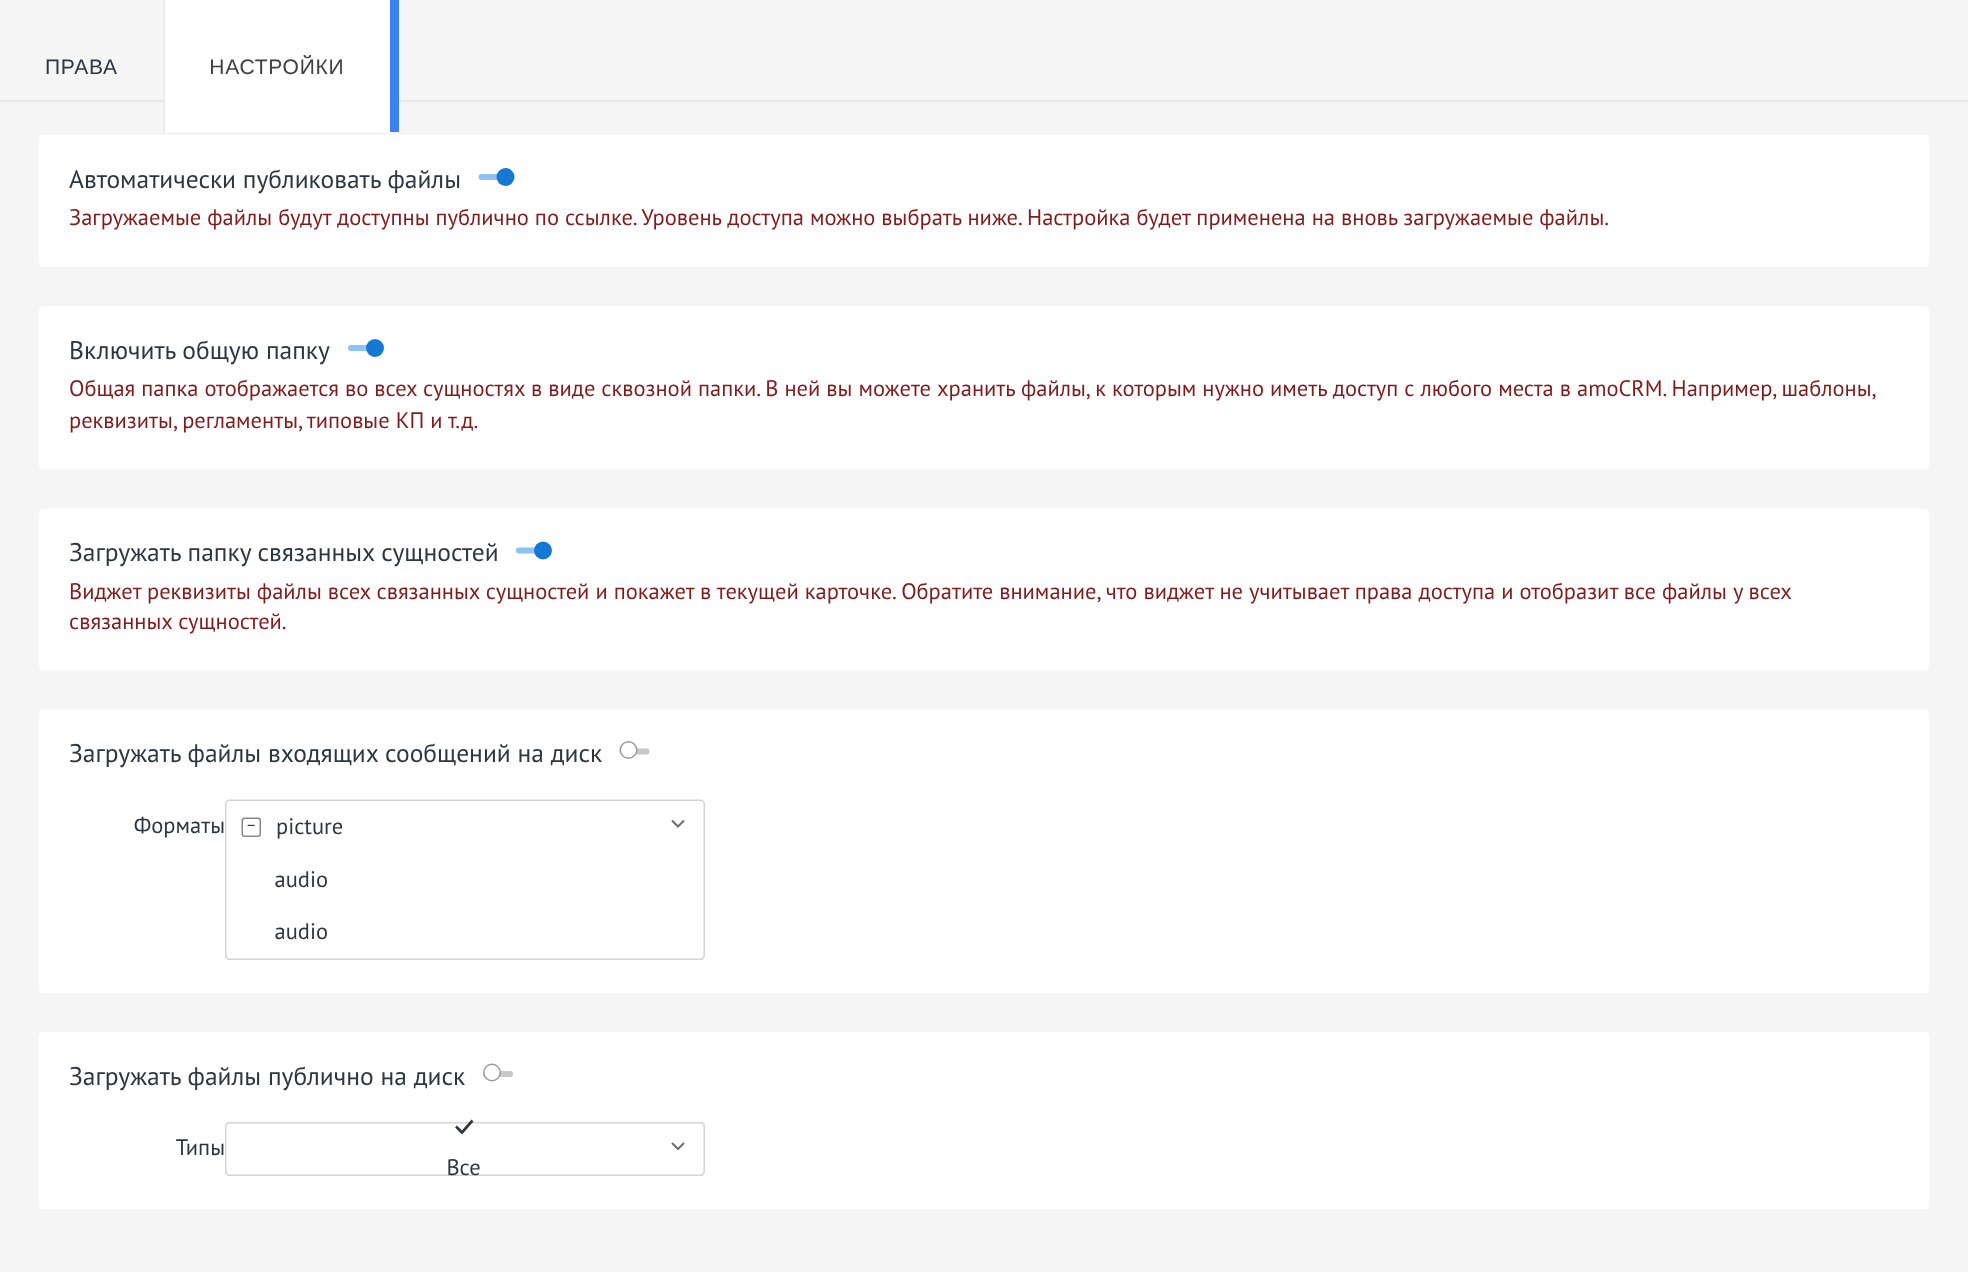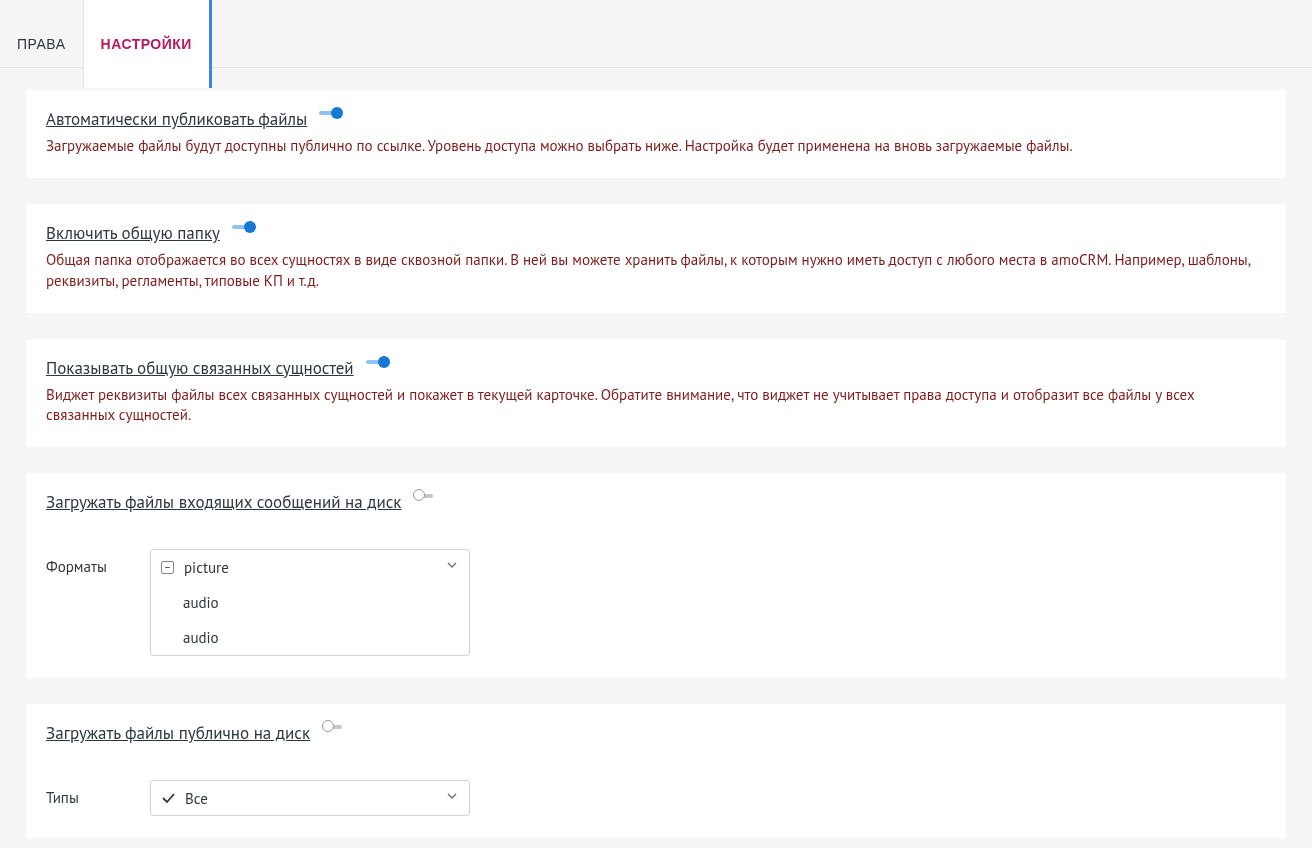--- a/index.html
+++ b/index.html
@@ -12,53 +12,52 @@
     height: 848px;
     overflow: hidden;
   }
   .tabs {
     display: flex;
     background: #f5f5f5;
     border-bottom: 1px solid #e6e6e6;
     height: 68px;
   }
   .tab {
-    padding: 0 17px;
+    padding: 0 30px;
     display: flex;
     align-items: center;
     height: 88px;
     font-size: 14px;
     letter-spacing: 0.5px;
     color: #2e3640;
     cursor: pointer;
     background: transparent;
     border: none;
   }
   .tab.active {
     background: #ffffff;
-    color: #be185d;
-    font-weight: 700;
+    color: #404040;
+    font-weight: 400;
     border-left: 1px solid #e6e6e6;
-    border-right: 3px solid #3b82f6;
+    border-right: 6px solid #3b82f6;
   }
   .content {
     padding: 22px 26px 26px 26px;
   }
   .card {
     background: #ffffff;
     border-radius: 3px;
     padding: 18px 20px 22px 20px;
     margin-bottom: 26px;
   }
   .card-header-row {
     display: flex;
-    align-items: flex-start;
+    align-items: center;
     gap: 12px;
     margin-bottom: 6px;
-    text-decoration: underline;
   }
   .card-title {
     font-size: 17px;
     font-weight: 400;
     color: #2e3640;
   }
   .card-desc {
     font-size: 15px;
     color: #7f1d1d;
     line-height: 1.35;
@@ -92,21 +91,22 @@
   .toggle.off .toggle-thumb {
     left: 0;
     background: #ffffff;
     border: 1.5px solid #9b9b9b;
     top: -2px;
   }
   
   .field-row {
     display: flex;
     align-items: flex-start;
-    margin-top: 36px;
+    margin-top: 20px;
+    text-align: right;
   }
   .field-label {
     width: 104px;
     color: #2e3640;
     font-size: 15px;
     padding-top: 8px;
   }
   .select-box {
     flex: 0 0 320px;
     border: 1px solid #d4d4d4;
@@ -184,21 +184,21 @@
       <span class="toggle on">
         <span class="toggle-track"></span>
         <span class="toggle-thumb"></span>
       </span>
     </div>
     <div class="card-desc">Общая папка отображается во всех сущностях в виде сквозной папки. В ней вы можете хранить файлы, к которым нужно иметь доступ с любого места в amoCRM. Например, шаблоны, реквизиты, регламенты, типовые КП и т.д.</div>
   </div>
 
   <div class="card">
     <div class="card-header-row">
-      <span class="card-title">Показывать общую связанных сущностей</span>
+      <span class="card-title">Загружать папку связанных сущностей</span>
       <span class="toggle on">
         <span class="toggle-track"></span>
         <span class="toggle-thumb"></span>
       </span>
     </div>
     <div class="card-desc">Виджет реквизиты файлы всех связанных сущностей и покажет в текущей карточке. Обратите внимание, что виджет не учитывает права доступа и отобразит все файлы у всех связанных сущностей.</div>
   </div>
 
   <div class="card">
     <div class="card-header-row">
@@ -236,21 +236,21 @@
       <span class="card-title">Загружать файлы публично на диск</span>
       <span class="toggle off">
         <span class="toggle-track"></span>
         <span class="toggle-thumb"></span>
       </span>
     </div>
 
     <div class="field-row">
       <div class="field-label">Типы</div>
       <div class="select-box select-single" style="flex-basis:320px; display:flex;">
-        <div class="select-line" style="width:100%;">
+        <div class="select-line" style="width:100%;flex-direction:column;">
           <span class="cb-check">
             <svg width="13" height="11" viewBox="0 0 13 11">
                 <path d="M1 5 L5 9 L12 1" fill="none" stroke="#2e3640" stroke-width="1.8"></path>
               </svg>
           </span>
           <span>Все</span>
         </div>
         <span class="chev">
           <svg width="10" height="6" viewBox="0 0 10 6">
               <path d="M1 1 L5 5 L9 1" fill="none" stroke="#707070" stroke-width="1.4"></path>

